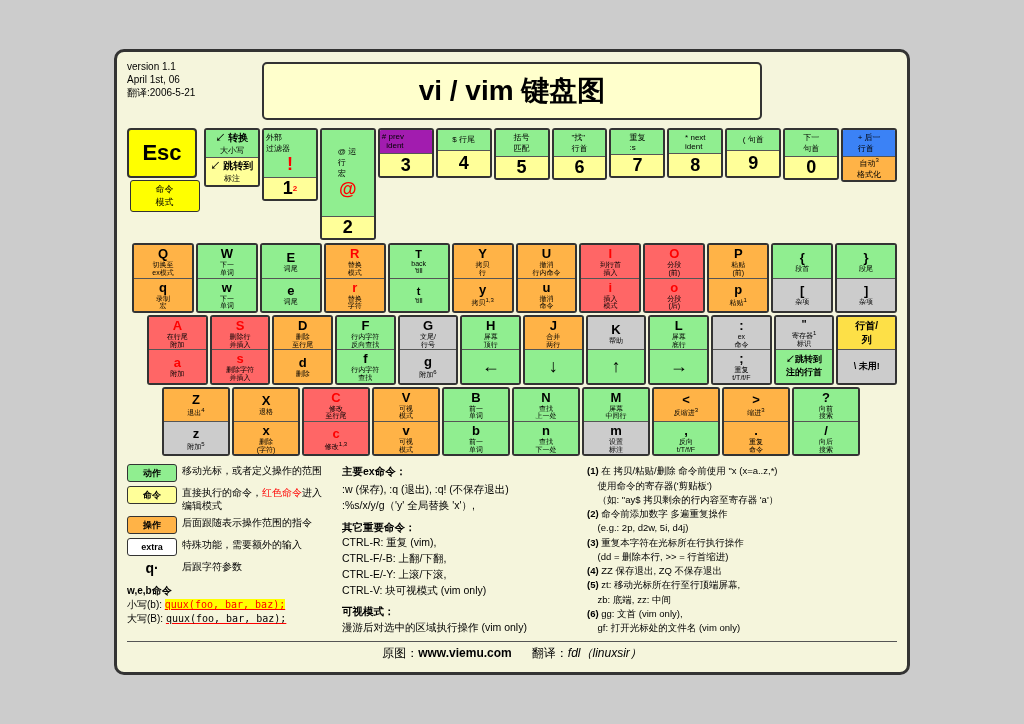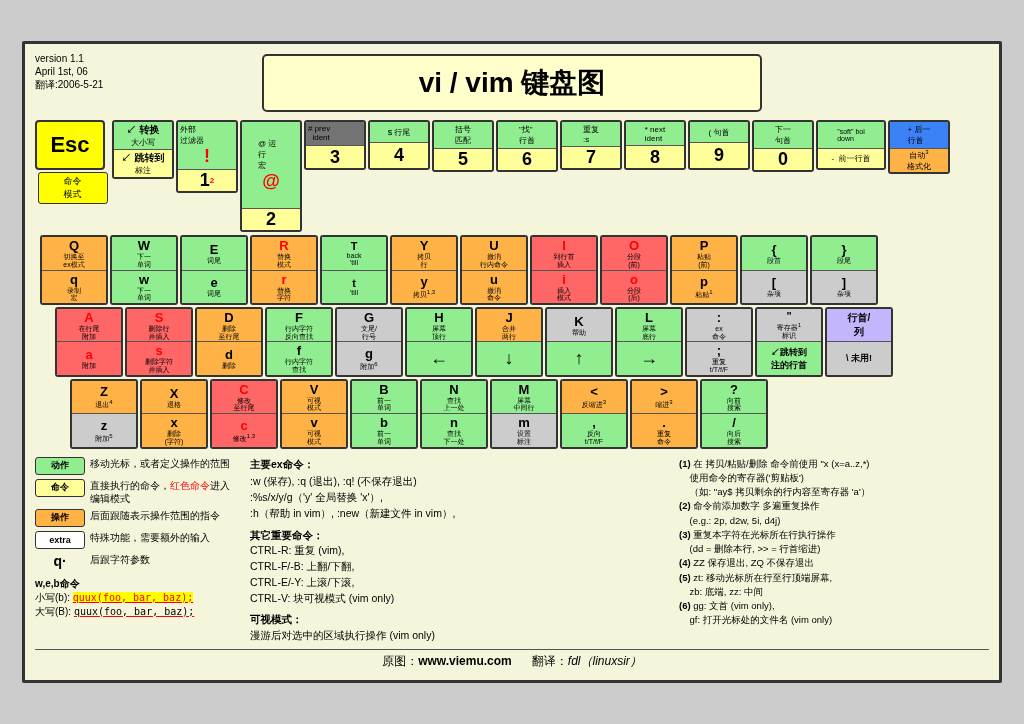--- a/index.html
+++ b/index.html
@@ -7,22 +7,22 @@
       background: #ccc;
       font-family: Arial, sans-serif;
       display: flex;
       justify-content: center;
       align-items: center;
       min-height: 100vh;
     }
     .main-container {
       background: #f5f5dc;
       border: 3px solid #333;
-      border-radius: 2px;
-      width: 980px;
+      border-radius: 10px;
+      width: 796px;
       padding: 10px;
       position: relative;
     }
     .version-info {
       position: absolute;
       top: 8px;
       left: 10px;
       font-size: 10px;
       line-height: 1.3;
     }
@@ -174,21 +174,21 @@
 
     <div style="border:2px solid #333; border-radius:3px; width:62px; min-height:50px; display:flex; flex-direction:column; overflow:hidden;">
       <div style="background:#90EE90; flex:1; border-bottom:1px solid #555; display:flex; align-items:center; justify-content:space-between; padding:16px; flex-direction:column;">
         <div style="font-size:8px; width:100%; text-align:left;">@ 运行<br>宏</div>
         <div style="font-size:18px; font-weight:bold; color:red;">@</div>
       </div>
       <div style="background:#FFFF99; flex:1; display:flex; align-items:center; justify-content:center; font-size:18px; font-weight:bold;">2</div>
     </div>
 
     <div style="border:2px solid #333; border-radius:3px; width:62px; min-height:50px; display:flex; flex-direction:column; overflow:hidden;">
-      <div style="background:#737373; flex:1; border-bottom:1px solid #555; display:flex; flex-direction:column; padding:2px;">
+      <div style="background:#a21caf; flex:1; border-bottom:1px solid #555; display:flex; flex-direction:column; padding:2px;">
         <div style="font-size:8px;">#&nbsp;prev<br>&nbsp;&nbsp;ident</div>
       </div>
       <div style="background:#FFFF99; flex:1; display:flex; align-items:center; justify-content:center; font-size:18px; font-weight:bold;">3</div>
     </div>
 
     <div style="border:2px solid #333; border-radius:3px; width:62px; min-height:50px; display:flex; flex-direction:column; overflow:hidden;">
       <div style="background:#90EE90; flex:1; border-bottom:1px solid #555; display:flex; flex-direction:column; align-items:center; justify-content:center; padding:2px;">
         <div style="font-size:8px;">$ 行尾</div>
       </div>
       <div style="background:#FFFF99; flex:1; display:flex; align-items:center; justify-content:center; font-size:18px; font-weight:bold;">4</div>
@@ -229,28 +229,20 @@
       <div style="background:#FFFF99; flex:1; display:flex; align-items:center; justify-content:center; font-size:18px; font-weight:bold;">9</div>
     </div>
 
     <div style="border:2px solid #333; border-radius:3px; width:62px; min-height:50px; display:flex; flex-direction:column; overflow:hidden;">
       <div style="background:#90EE90; flex:1; border-bottom:1px solid #555; display:flex; flex-direction:column; align-items:center; justify-content:center; padding:2px;">
         <div style="font-size:8px;">下一<br>句首</div>
       </div>
       <div style="background:#FFFF99; flex:1; display:flex; align-items:center; justify-content:center; font-size:18px; font-weight:bold;">0</div>
     </div>
 
-    <div style="border:2px solid #333; border-radius:3px; width:70px; min-height:50px; display:flex; flex-direction:column; overflow:hidden;">
-      <div style="background:#90EE90; flex:1; border-bottom:1px solid #555; display:flex; flex-direction:column; align-items:center; justify-content:center; padding:2px;">
-        <div style="font-size:7px;">"soft" bol<br>down</div>
-      </div>
-      <div style="background:#FFFF99; flex:1; display:flex; align-items:center; justify-content:center; flex-direction:column;">
-        <div style="font-size:8px;">-&nbsp;&nbsp;前一行首</div>
-      </div>
-    </div>
 
     <div style="border:2px solid #333; border-radius:3px; width:62px; min-height:50px; display:flex; flex-direction:column; overflow:hidden;">
       <div style="background:#3b82f6; flex:1; border-bottom:1px solid #555; display:flex; flex-direction:column; align-items:center; justify-content:center; padding:2px;">
         <div style="font-size:8px;">+ 后一<br>行首</div>
       </div>
       <div style="background:#FFB347; flex:1; display:flex; align-items:center; justify-content:center; flex-direction:column; font-size:8px;">
         <span>自动<sup style="font-size:6px;">3</sup></span>
         <span>格式化</span>
       </div>
     </div>
@@ -505,21 +497,21 @@
       <div class="sk-top" style="background:#cccccc;">
         <span style="font-size:11px; font-weight:bold;">"</span>
         <span class="sk-desc">寄存器<sup style="font-size:6px;">1</sup><br>标识</span>
       </div>
       <div class="sk-bot" style="background:#90EE90;">
         <span style="font-size:9px; font-weight:bold;">↙跳转到<br>注的行首</span>
       </div>
     </div>
 
     <div class="split-key">
-      <div class="sk-top" style="background:#c4b5fd;align-items:center;">
+      <div class="sk-top" style="background:#fde047;align-items:center;">
         <span style="font-size:10px; font-weight:bold;">行首/<br>列</span>
       </div>
       <div class="sk-bot" style="background:#cccccc;">
         <span style="font-size:9px; font-weight:bold;">\ 未用!</span>
       </div>
     </div>
 
   </div>
 
   <div style="display:flex; gap:2px; margin-bottom:8px; padding-left:35px;">
@@ -663,21 +655,20 @@
         <div style="font-weight:bold;">w,e,b命令</div>
         <div>小写(b): <span style="background:yellow; color:red; font-family:monospace; text-decoration:underline; text-decoration-color:red;">quux(foo, bar, baz);</span></div>
         <div>大写(B): <span style="font-family:monospace; text-decoration:underline; text-decoration-color:red;">quux(foo, bar, baz);</span></div>
       </div>
     </div>
 
     <div style="flex:1; font-size:10.5px; line-height:1.5;">
       <div style="font-weight:bold; margin-bottom:2px;">主要ex命令：</div>
       <div>:w (保存), :q (退出), :q! (不保存退出)</div>
       <div>:%s/x/y/g（'y' 全局替换 'x'）,</div>
-      <div>:h（帮助 in vim）, :new（新建文件 in vim）,</div>
       <div style="margin-top:6px; font-weight:bold;">其它重要命令：</div>
       <div>CTRL-R: 重复 (vim),</div>
       <div>CTRL-F/-B: 上翻/下翻,</div>
       <div>CTRL-E/-Y: 上滚/下滚,</div>
       <div>CTRL-V: 块可视模式 (vim only)</div>
       <div style="margin-top:6px; font-weight:bold;">可视模式：</div>
       <div>漫游后对选中的区域执行操作  (vim only)</div>
     </div>
 
     <div style="width:310px; font-size:9.5px; line-height:1.5;">

